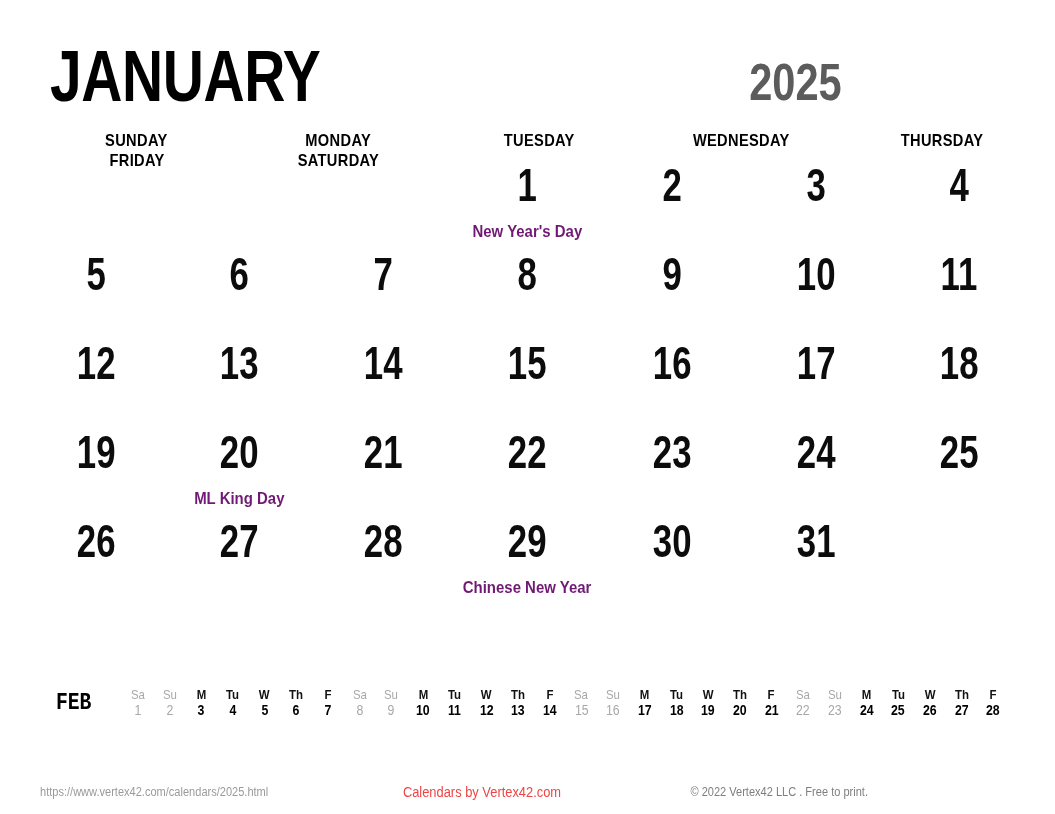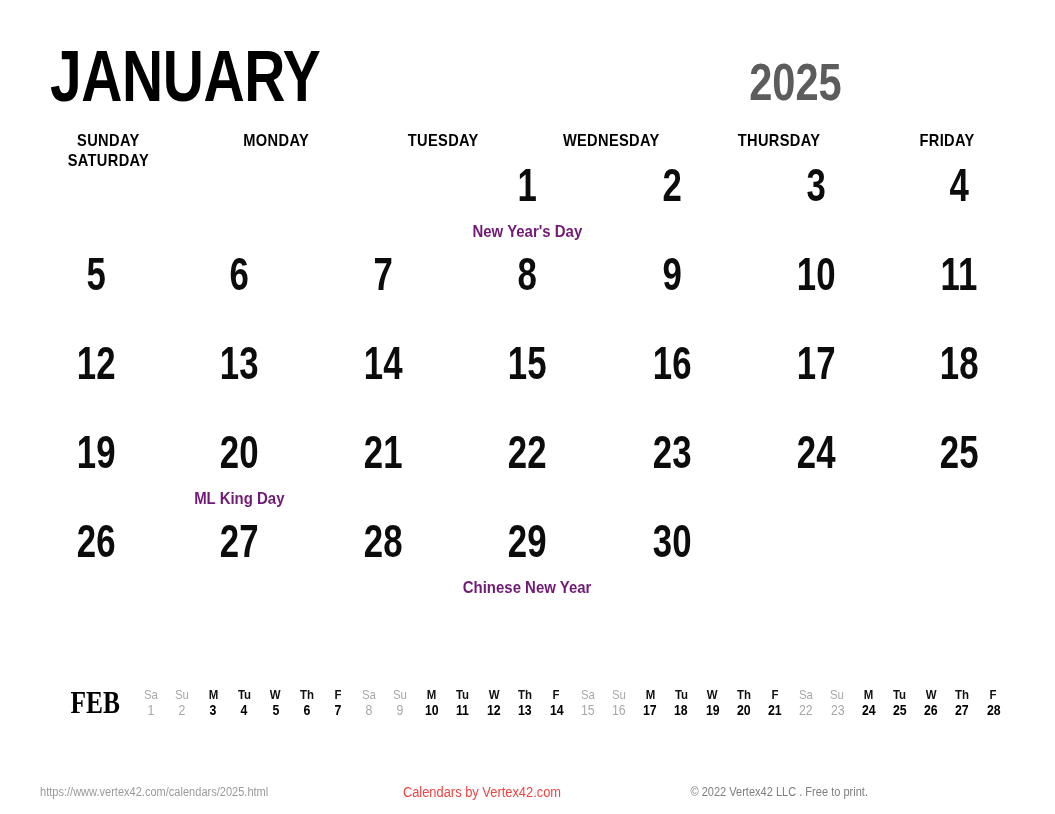--- a/index.html
+++ b/index.html
@@ -54,25 +54,25 @@
     color: #5c5c5c;
     transform: scaleX(0.80);
     transform-origin: right bottom;
     white-space: nowrap;
     padding-bottom: 2px;
   }
 
   
   .weekday-header {
     position: absolute;
-    left: 24px;
+    left: 36px;
     top: 131px;
     width: 1007px;
     display: grid;
-    grid-template-columns: repeat(6, 1fr);
+    grid-template-columns: repeat(5, 1fr);
     text-decoration: underline;
   }
   .weekday-cell {
     text-align: center;
     font-family: "Liberation Sans Narrow", "Liberation Sans", sans-serif;
     font-weight: 700;
     font-size: 17px;
     letter-spacing: 0.4px;
     color: #000000;
   }
@@ -126,28 +126,27 @@
   
   .next-month {
     position: absolute;
     left: 52px;
     top: 686px;
     width: 955px;
     display: flex;
     align-items: center;
   }
   .nm-label {
-    font-family: Liberation Serif, serif;
-    font-weight: 700;
-    font-size: 31px;
+    font-family: Liberation Mono, monospace;
+    font-weight: 700;
+    font-size: 24px;
     line-height: 34px;
     color: #000000;
     width: 72px;
     flex: 0 0 72px;
-    margin-left: 13px;
   }
   .nm-label span {
     display: inline-block;
     transform: scaleX(0.82);
   }
   .nm-days {
     flex: 1 1 auto;
     display: grid;
     grid-template-columns: repeat(28, 1fr);
     column-gap: 4px;
@@ -315,20 +314,23 @@
       <div class="day-cell">
         <div class="day-num"><span>28</span></div>
       </div>
       <div class="day-cell">
         <div class="day-num"><span>29</span></div>
         <div class="day-event"><span>Chinese New Year</span></div>
       </div>
       <div class="day-cell">
         <div class="day-num"><span>30</span></div>
       </div>
+      <div class="day-cell">
+        <div class="day-num"><span>31</span></div>
+      </div>
       <div class="day-cell empty">
         <div class="day-num"><span></span></div>
       </div>
     </div>
 
   <div class="next-month">
     <div class="nm-label"><span>FEB</span></div>
     <div class="nm-days">
         <div class="nm-day weekend">
           <div class="nm-dow"><span>Sa</span></div>

